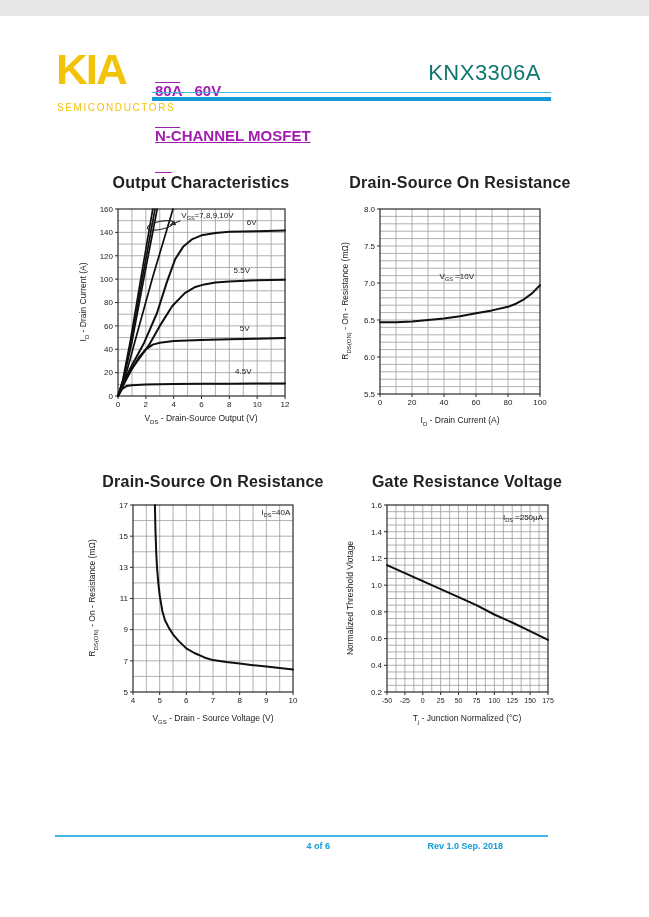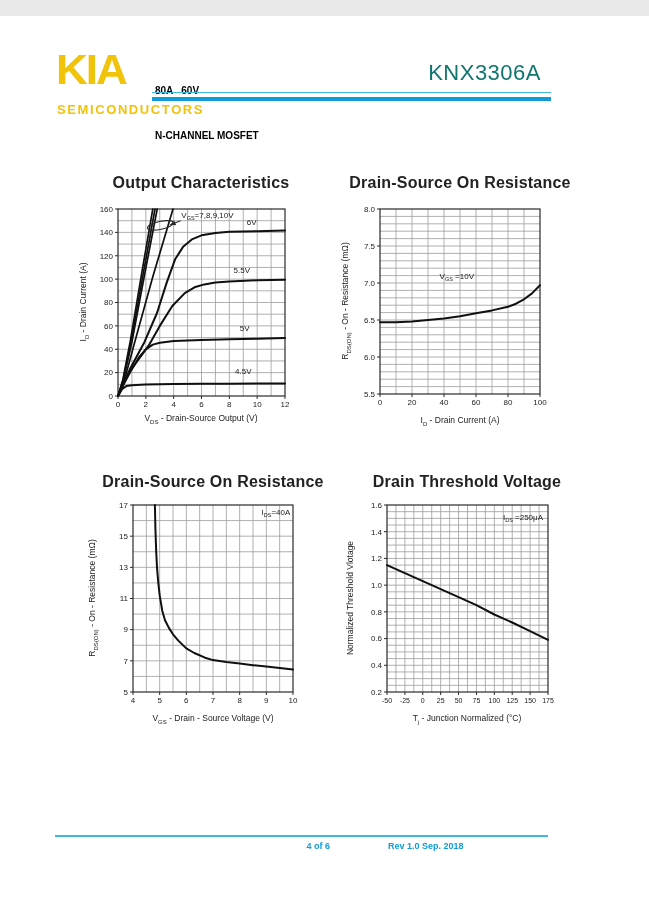--- a/index.html
+++ b/index.html
@@ -1,42 +1,42 @@
 <!DOCTYPE html>
 <html><head>
 <meta charset="utf-8">
 <style>
   html,body{margin:0;padding:0;background:#e8e8e8;}
   .page{position:relative;width:649px;height:917px;background:#ffffff;margin:16px auto;
         font-family:"Liberation Sans",sans-serif;overflow:hidden;}
   
   .logo{position:absolute;left:56px;top:30px;font-size:42px;font-weight:bold;
         letter-spacing:-2px;color:#f2c30b;transform:scaleX(1.05);transform-origin:left;}
-  .logo-sub{position:absolute;left:57px;top:86px;font-size:13px;font-weight:bold;
+  .logo-sub{position:absolute;left:57px;top:86px;font-size:10px;font-weight:normal;
         letter-spacing:1.6px;color:#f2c30b;}
-  .rating{position:absolute;left:155px;top:37px;color:#000000;font-weight:bold;
-        font-size:10px;line-height:15px;white-space:pre;}
+  .rating{position:absolute;left:155px;top:37px;color:#a21caf;font-weight:bold;
+        font-size:15px;line-height:15px;white-space:pre;text-decoration:underline;}
   .part-number{position:absolute;right:108px;top:44px;color:#0f766e;font-size:22px;
         letter-spacing:.5px;}
   .rule{position:absolute;background:#3fb6e8;}
   .rule.thin{left:152px;top:76px;width:399px;height:1px;}
   .rule.thick{left:152px;top:81px;width:399px;height:4px;background:#129bd6;}
   
   .chart-title{position:absolute;transform:translateX(-50%);font-size:16px;font-weight:bold;
         color:#222;white-space:nowrap;letter-spacing:.2px;}
   .axis-label{position:absolute;font-size:8.5px;color:#222;white-space:nowrap;}
   .axis-label sub{font-size:6px;}
   .axis-label.x{transform:translateX(-50%);}
   .axis-label.y{transform:translate(-50%,-50%) rotate(-90deg);}
   #plots{position:absolute;left:0;top:0;}
   
   .footer-rule{position:absolute;left:55px;top:819px;width:493px;height:2px;background:#3fb6e8;}
   .page-indicator{position:absolute;left:270px;top:825px;width:60px;text-align:right;
         font-size:9px;font-weight:bold;color:#0f9cd8;}
-  .revision{position:absolute;left:388px;top:825px;width:115px;text-align:left;
+  .revision{position:absolute;left:388px;top:825px;width:115px;text-align:right;
         font-size:9px;font-weight:bold;color:#0f9cd8;}
 </style>
 </head>
 <body>
 
 <div class="page">
 
   <div>
     <div class="logo">KIA</div>
     <div class="logo-sub">SEMICONDUCTORS</div>
@@ -359,21 +359,21 @@
     <div class="axis-label y" style="left:346px;top:285px"><span>R</span><sub>DS(ON)</sub><span> - On - Resistance (mΩ)</span></div>
   </figure>
 
   <figure style="margin:0">
     <figcaption class="chart-title" style="left:213px;top:457px">Drain-Source On Resistance</figcaption>
     <div class="axis-label x" style="left:213px;top:697px"><span>V</span><sub>GS</sub><span> - Drain - Source Voltage (V)</span></div>
     <div class="axis-label y" style="left:93px;top:582px"><span>R</span><sub>DS(ON)</sub><span> - On - Resistance (mΩ)</span></div>
   </figure>
 
   <figure style="margin:0">
-    <figcaption class="chart-title" style="left:467px;top:457px">Drain Threshold Voltage</figcaption>
+    <figcaption class="chart-title" style="left:467px;top:457px">Gate Resistance Voltage</figcaption>
     <div class="axis-label x" style="left:467px;top:697px"><span>T</span><sub>j</sub><span> - Junction Normalized (°C)</span></div>
     <div class="axis-label y" style="left:351px;top:582px"><span>Normalized Threshold Vlotage</span><sub></sub><span></span></div>
   </figure>
 
   <div>
     <div class="footer-rule"></div>
     <div class="page-indicator">4 of 6</div>
     <div class="revision">Rev 1.0 Sep. 2018</div>
   </div>
 

